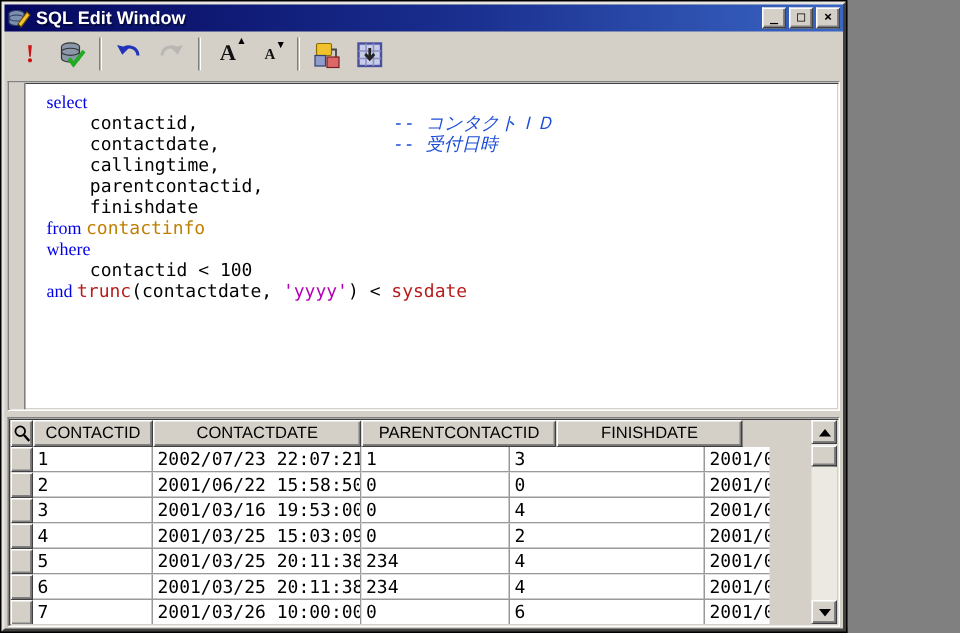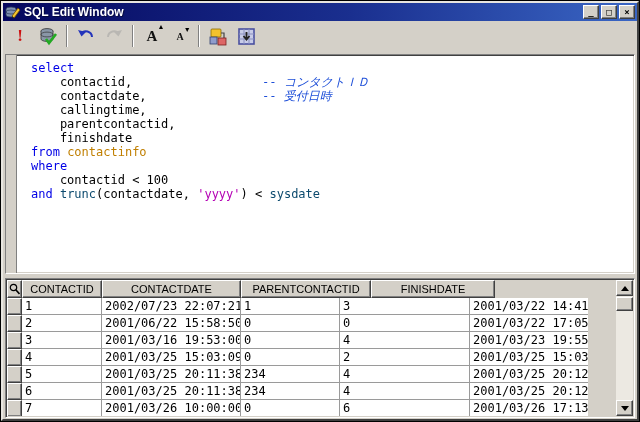--- a/index.html
+++ b/index.html
@@ -1,20 +1,20 @@
 <!DOCTYPE html>
 <html><head>
 <meta charset="utf-8">
 <style>
   * { box-sizing: border-box; margin: 0; padding: 0; }
   html,body { width:640px; height:422px; overflow:hidden; }
   body { font-family:"Liberation Sans", sans-serif; background:#808080; }
 
   .window {
-    width:640px; height:422px; background:#d4d0c8;
+    width:565px; height:422px; background:#d4d0c8;
     border:3px solid #d4d0c8;
     border-top-color:#e8e6e0; border-left-color:#e8e6e0;
     border-bottom-color:#404040; border-right-color:#404040;
     outline:1px solid #000; outline-offset:-1px;
     display:flex; flex-direction:column;
   }
 
   
   .titlebar {
     height:18px; flex:0 0 18px;
@@ -60,24 +60,24 @@
     border:1px solid #808080; border-bottom-color:#fff; border-right-color:#fff;
     box-shadow:inset 1px 1px 0 #404040, inset -1px -1px 0 #d4d0c8;
     display:flex; overflow:hidden; position:relative;
   }
   .gutter { flex:0 0 11px; background:#d4d0c8; border-right:1px solid #808080; }
   .code {
     flex:1 1 auto; padding:6px 2px 2px 14px;
     font-family:"DejaVu Sans Mono", monospace; font-size:12px; line-height:14px;
     white-space:pre; color:#000;
   }
-  .tok-k { color:#0000e6; }
+  .tok-k { color:#0000e6;font-family:Liberation Serif, serif; }
   .tok-p { color:#000000; }
   .tok-t { color:#c07f00; }
-  .tok-f { color:#0c4a6e; }
+  .tok-f { color:#b91c1c; }
   .tok-s { color:#b400b4; }
   .tok-c { color:#1d4ed8; font-style:italic; }
 
   
   .splitter { height:4px; flex:0 0 4px; background:#d4d0c8; }
 
   
   .grid-area {
     flex:0 0 140px; height:140px; margin:0 2px 1px 2px;
     border:1px solid #808080; border-bottom-color:#fff; border-right-color:#fff;

